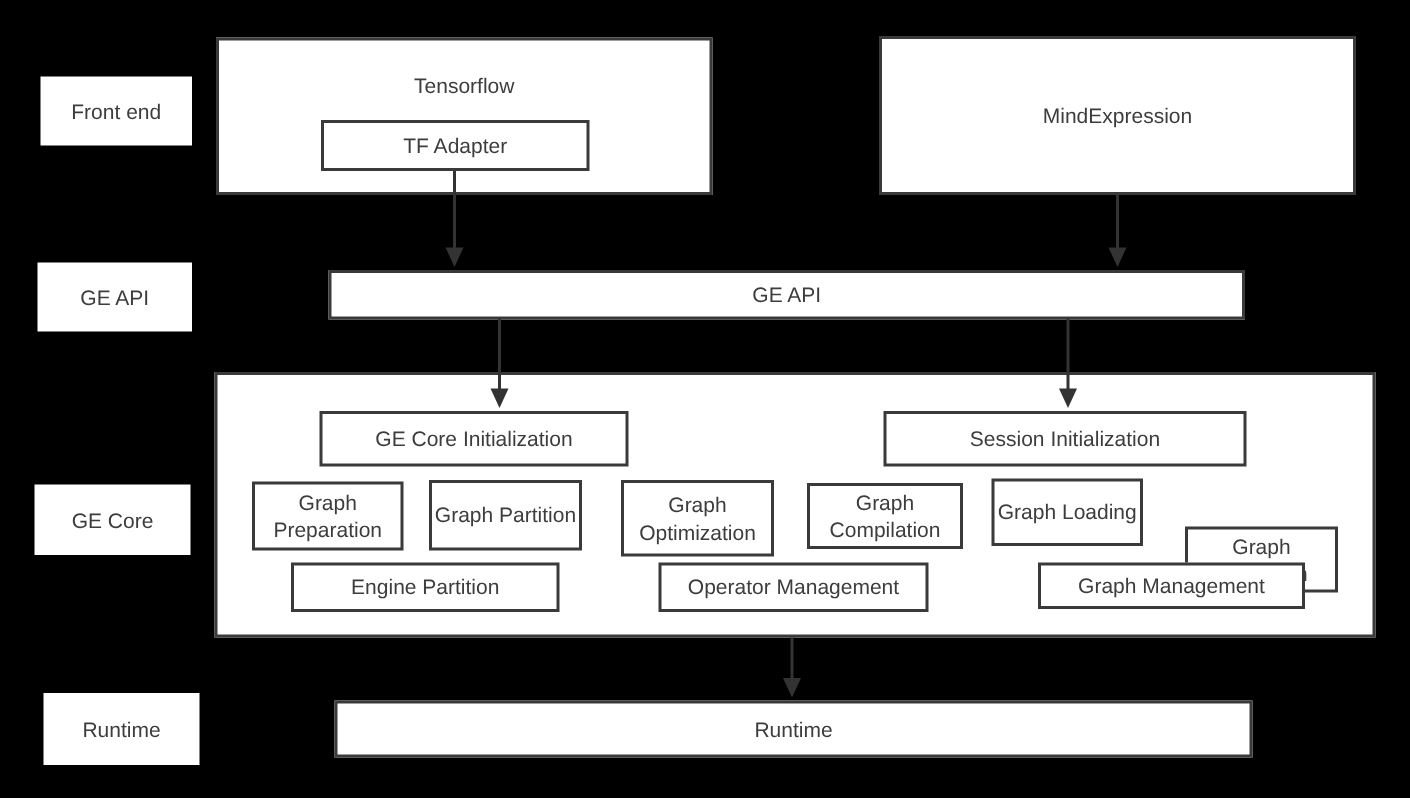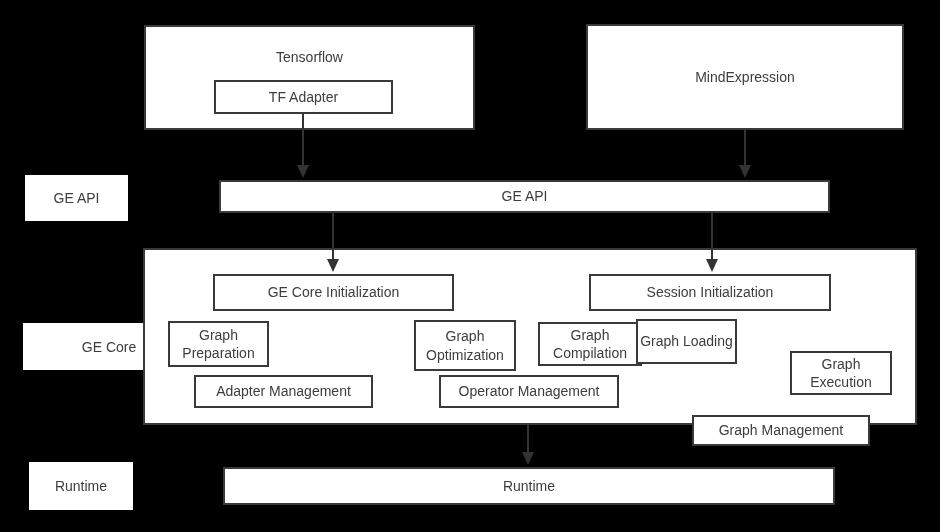--- a/index.html
+++ b/index.html
@@ -21,21 +21,21 @@
   .rowlabel {
     position: absolute;
     background: #ffffff;
     display: flex;
     align-items: center;
     justify-content: center;
     text-align: center;
   }
   .rowlabel.front-end { left: 27px;  top: 51px;  width: 101px; height: 46px; }
   .rowlabel.ge-api    { left: 25px;  top: 175px; width: 103px; height: 46px; }
-  .rowlabel.ge-core   { left: 23px;  top: 323px; width: 104px; height: 47px; padding-left: 34px; }
+  .rowlabel.ge-core   { left: 23px;  top: 323px; width: 104px; height: 47px; }
   .rowlabel.runtime   { left: 29px;  top: 462px; width: 104px; height: 48px; }
 
   
   .box {
     position: absolute;
     background: #ffffff;
     border: 2px solid #3a3a3a;
     box-sizing: border-box;
   }
   .center {
@@ -64,33 +64,33 @@
 
   .ge-core-box { left: 143px; top: 248px; width: 774px; height: 177px; }
 
   
   .inner {
     position: absolute;
     background: #ffffff;
     border: 2px solid #3a3a3a;
     box-sizing: border-box;
   }
-  .init-0  { left: 68px;  top: 24px; width: 241px; height: 37px; }
+  .init-0  { left: 68px;  top: 24px; width: 206px; height: 37px; }
   .init-1  { left: 444px; top: 24px; width: 242px; height: 37px; }
 
   .stage-0 { left: 23px;  top: 71px; width: 101px; height: 46px; }
   .stage-1 { left: 141px; top: 70px; width: 102px; height: 47px; }
   .stage-2 { left: 269px; top: 70px; width: 102px; height: 51px; }
   .stage-3 { left: 393px; top: 72px; width: 104px; height: 44px; }
-  .stage-4 { left: 491px; top: 69px; width: 101px; height: 45px; }
+  .stage-4 { left: 516px; top: 69px; width: 101px; height: 45px; }
   .stage-5 { left: 645px; top: 68px; width: 102px; height: 44px; margin-top: 33px; }
 
   .mgmt-0  { left: 49px;  top: 125px; width: 179px; height: 33px; }
   .mgmt-1  { left: 294px; top: 125px; width: 180px; height: 33px; text-align: right; }
-  .mgmt-2  { left: 547px; top: 125px; width: 178px; height: 31px; margin-top: 40px; }
+  .mgmt-2  { left: 547px; top: 125px; width: 178px; height: 31px; }
 
   
   .arrow { position: absolute; width: 12px; }
   .arrow .line {
     position: absolute;
     left: 50%;
     transform: translateX(-50%);
     top: 0;
     width: 2px;
     height: calc(100% - 12px);
@@ -111,20 +111,23 @@
   .arrow-2 { left: 739px; top: 130px; height: 48px; }
   .arrow-3 { left: 327px; top: 212px; height: 60px; }
   .arrow-4 { left: 706px; top: 212px; height: 60px; }
   .arrow-5 { left: 522px; top: 425px; height: 40px; }
 </style>
 </head>
 <body>
 
 <div class="stage">
 
+  <div class="rowlabel front-end">
+    <span>Front end</span>
+  </div>
   <div class="rowlabel ge-api">
     <span>GE API</span>
   </div>
   <div class="rowlabel ge-core">
     <span>GE Core</span>
   </div>
   <div class="rowlabel runtime">
     <span>Runtime</span>
   </div>
 
@@ -147,35 +150,38 @@
     <div class="inner init-0 center">
       <span>GE Core Initialization</span>
     </div>
     <div class="inner init-1 center">
       <span>Session Initialization</span>
     </div>
 
     <div class="inner stage-0 center">
       <span>Graph Preparation</span>
     </div>
+    <div class="inner stage-1 center">
+      <span>Graph Partition</span>
+    </div>
     <div class="inner stage-2 center">
       <span>Graph Optimization</span>
     </div>
     <div class="inner stage-3 center">
       <span>Graph Compilation</span>
     </div>
     <div class="inner stage-4 center">
       <span>Graph Loading</span>
     </div>
     <div class="inner stage-5 center">
       <span>Graph Execution</span>
     </div>
 
     <div class="inner mgmt-0 center">
-      <span>Adapter Management</span>
+      <span>Engine Partition</span>
     </div>
     <div class="inner mgmt-1 center">
       <span>Operator Management</span>
     </div>
     <div class="inner mgmt-2 center">
       <span>Graph Management</span>
     </div>
   </div>
 
   <div class="box runtime-bar center">

